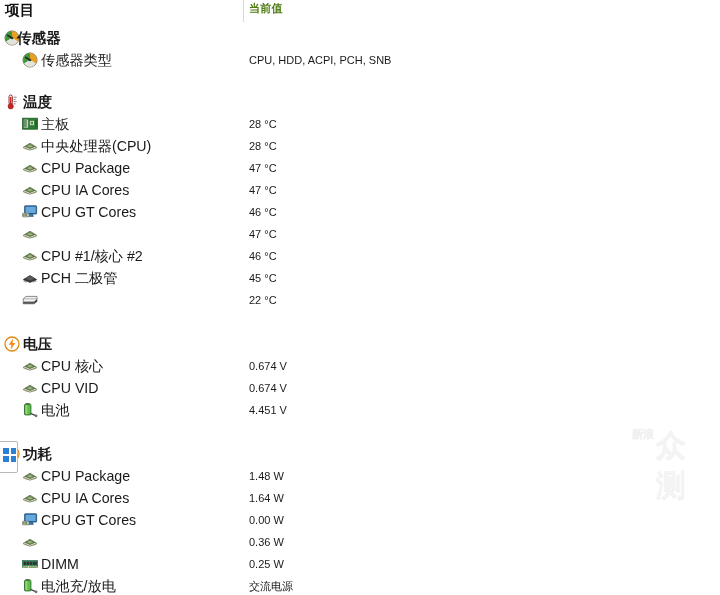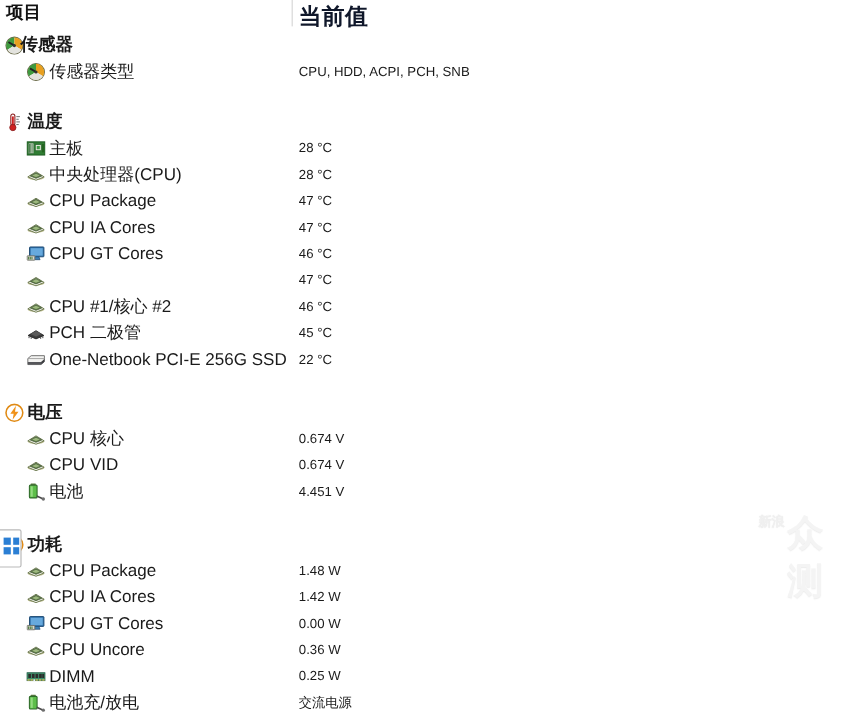--- a/index.html
+++ b/index.html
@@ -34,23 +34,23 @@
     position: absolute;
     left: 5px; top: 1px;
     font-size: 14.5px;
     font-weight: bold;
     color: #111;
     letter-spacing: 0.2px;
   }
   .hdr-value {
     position: absolute;
     left: 249px; top: 1px;
-    font-size: 19px;
+    font-size: 11px;
     font-weight: bold;
-    color: #0f172a;
+    color: #4d7c0f;
     letter-spacing: 0.2px;
   }
   .col-divider {
     position: absolute;
     left: 243px; top: 0px;
     width: 1px; height: 22px;
     background: #d8d8d8;
   }
 
   
@@ -300,21 +300,20 @@
         <span class="label" style="left: 41px;">PCH 二极管</span>
         <span class="value">45 °C</span>
       </div>
       <div class="row child" style="top: 289px;">
         <span class="icon lvl1"><svg viewBox="0 0 16 16" width="16" height="16">
             <path d="M1.2 6.8 L4.0 4.4 L15 4.4 L15 9.4 L12.2 11.8 L1.2 11.8 Z" fill="#f2f2f0" stroke="#6e6e6e" stroke-width="0.8"></path>
             <path d="M1.2 6.8 L15 6.8" stroke="#9a9a9a" stroke-width="0.7"></path>
             <path d="M1.2 9.6 L12.2 9.6 L12.2 11.8 L1.2 11.8 Z" fill="#55565a"></path>
             <path d="M12.2 9.6 L15 7.2 L15 9.4 L12.2 11.8 Z" fill="#3d3e42"></path>
           </svg></span>
-        <span class="label" style="left: 41px;">One-Netbook PCI-E 256G SSD</span>
         <span class="value">22 °C</span>
       </div>
       <div class="row group" style="top: 333px;">
         <span class="icon lvl0"><svg viewBox="0 0 16 16" width="16" height="16">
             <circle cx="8" cy="8" r="7" fill="#ffffff" stroke="#e08a14" stroke-width="1.3"></circle>
             <path d="M9.3 2.2 L4.6 8.7 L7.4 8.7 L6.5 13.8 L11.4 7.1 L8.5 7.1 Z" fill="#f0921a"></path>
           </svg></span>
         <span class="label" style="left: 23px;">电压</span>
       </div>
       <div class="row child" style="top: 355px;">
@@ -366,21 +365,21 @@
         <span class="value">1.48 W</span>
       </div>
       <div class="row child" style="top: 487px;">
         <span class="icon lvl1"><svg viewBox="0 0 16 16" width="16" height="16">
             <ellipse cx="8" cy="9.8" rx="7" ry="2.1" fill="#b9b98a"></ellipse>
             <path d="M1.2 9.4 L8 5.2 L14.8 9.4 L8 12.2 Z" fill="#f4f4ea" stroke="#6d7a52" stroke-width="0.8"></path>
             <path d="M3.2 8.6 L8 6.0 L12.8 8.6 L8 10.6 Z" fill="#5e7a4a" stroke="#3e5530" stroke-width="0.6"></path>
             <path d="M4.8 8.3 L8 6.8 L11.2 8.3 L8 9.6 Z" fill="#9db87e"></path>
           </svg></span>
         <span class="label" style="left: 41px;">CPU IA Cores</span>
-        <span class="value">1.42 W</span>
+        <span class="value">1.64 W</span>
       </div>
       <div class="row child" style="top: 509px;">
         <span class="icon lvl1"><svg viewBox="0 0 16 16" width="16" height="16">
             <rect x="2.6" y="1.8" width="12" height="8.2" rx="0.6" fill="#2f6fa8" stroke="#1d4a73" stroke-width="0.8"></rect>
             <rect x="3.6" y="2.8" width="10" height="6.2" fill="#67a9dd"></rect>
             <path d="M6.8 10 L10.4 10 L11.4 12.4 L5.8 12.4 Z" fill="#3b7fb5" stroke="#1d4a73" stroke-width="0.6"></path>
             <rect x="0.6" y="9.2" width="6.4" height="3.6" rx="0.4" fill="#d8d8cf" stroke="#6a6a60" stroke-width="0.7"></rect>
             <g fill="#4f7a3f">
               <rect x="1.4" y="10" width="0.9" height="2.2"></rect>
               <rect x="2.8" y="10" width="0.9" height="2.2"></rect>
@@ -390,21 +389,20 @@
         <span class="label" style="left: 41px;">CPU GT Cores</span>
         <span class="value">0.00 W</span>
       </div>
       <div class="row child" style="top: 531px;">
         <span class="icon lvl1"><svg viewBox="0 0 16 16" width="16" height="16">
             <ellipse cx="8" cy="9.8" rx="7" ry="2.1" fill="#b9b98a"></ellipse>
             <path d="M1.2 9.4 L8 5.2 L14.8 9.4 L8 12.2 Z" fill="#f4f4ea" stroke="#6d7a52" stroke-width="0.8"></path>
             <path d="M3.2 8.6 L8 6.0 L12.8 8.6 L8 10.6 Z" fill="#5e7a4a" stroke="#3e5530" stroke-width="0.6"></path>
             <path d="M4.8 8.3 L8 6.8 L11.2 8.3 L8 9.6 Z" fill="#9db87e"></path>
           </svg></span>
-        <span class="label" style="left: 41px;">CPU Uncore</span>
         <span class="value">0.36 W</span>
       </div>
       <div class="row child" style="top: 553px;">
         <span class="icon lvl1"><svg viewBox="0 0 16 16" width="16" height="16">
             <rect x="0.4" y="4.6" width="15.2" height="6.6" fill="#3f8e6a" stroke="#25614a" stroke-width="0.7"></rect>
             <g fill="#2b2b2b">
               <rect x="1.6" y="5.6" width="2.2" height="3.4"></rect>
               <rect x="4.6" y="5.6" width="2.2" height="3.4"></rect>
               <rect x="7.6" y="5.6" width="2.2" height="3.4"></rect>
               <rect x="10.6" y="5.6" width="2.2" height="3.4"></rect>

